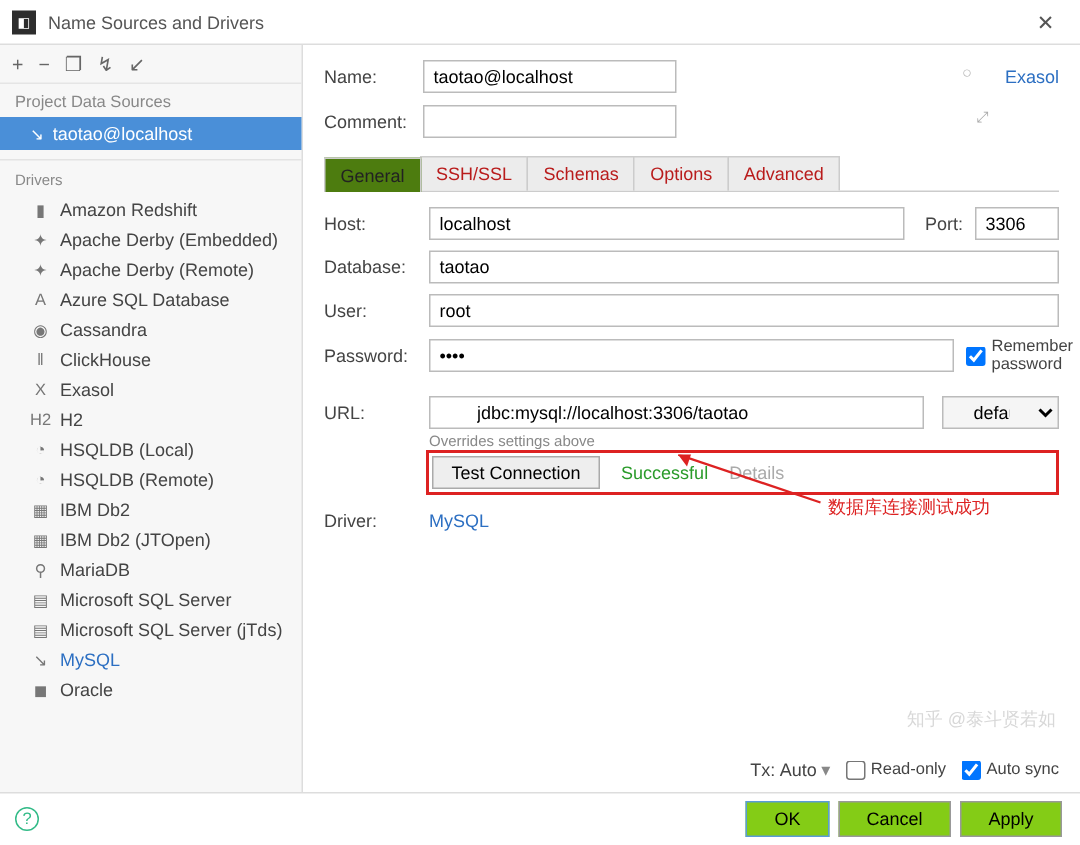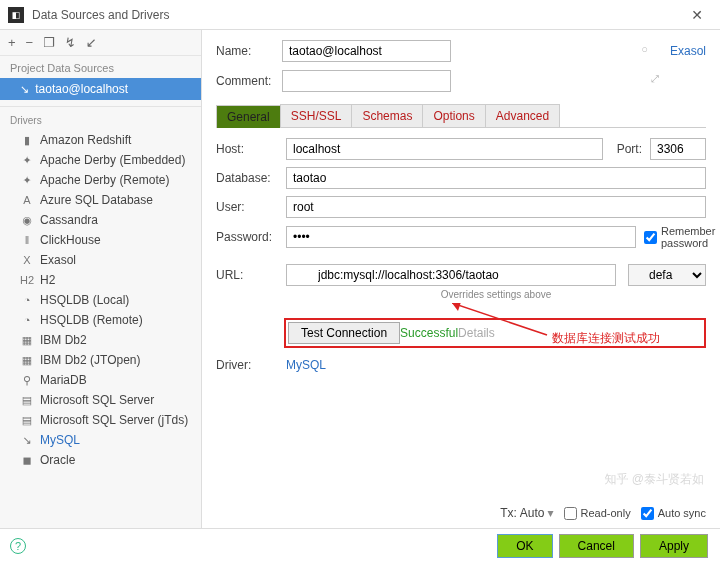--- a/index.html
+++ b/index.html
@@ -33,22 +33,22 @@
 .tab.active { background: #4d7c0f; position: relative; top: 1px; color: #222; }
 .frow { display: flex; align-items: center; margin-bottom: 7px; gap: 8px; }
 .frow label { width: 62px; color: #444; }
 .frow .input { flex: 1; }
 .frow .port-lbl { width: auto; margin-left: 6px; }
 .frow .port-in { width: 56px; flex: none; }
 .chk { display: flex; align-items: center; gap: 4px; font-size: 11px; color: #444; }
 .chk input { margin: 0; }
 .url-row .input { flex: 1; padding-left: 31px; }
 .url-row .sel { width: 78px; height: 22px; border: 1px solid #bbb; background: #f5f5f5; padding: 2px 16px; font-size: 12px; margin-left: 4px; }
-.override { font-size: 10px; color: #888; margin-left: 70px; margin-top: -4px; margin-bottom: 18px; text-align: center; }
-.testbox { border: 2px solid #d22; display: inline-flex; align-items: center; margin-left: 68px; padding: 2px; }
+.override { font-size: 10px; color: #888; margin-left: 70px; margin-top: -4px; margin-bottom: 0; }
+.testbox { border: 2px solid #d22; display: inline-flex; align-items: center; margin-left: 68px; padding: 2px; gap: 14px; }
 .testbtn { border: 1px solid #aaa; background: #eee; padding: 3px 12px; font-size: 12px; cursor: pointer; }
 .succ { color: #2a9b2a; font-size: 12px; }
 .det { color: #aaa; font-size: 12px; padding-right: 6px; }
 .driver-link { color: #2c6fc2; cursor: pointer; }
 .annot { position: absolute; color: #d22; font-size: 12px; }
 .arrow { position: absolute; }
 .bottom-row { margin-top: auto; display: flex; align-items: center; justify-content: flex-end; gap: 10px; padding-top: 8px; font-size: 12px; color: #444; }
 .bottom-row .tx { display: flex; align-items: center; gap: 3px; }
 .footer { height: 35px; border-top: 1px solid #ddd; display: flex; align-items: center; justify-content: flex-end; padding: 0 12px; gap: 6px; position: relative; }
 .footer .help { position: absolute; left: 10px; width: 16px; height: 16px; border-radius: 50%; border: 1px solid #3b8; color: #3b8; text-align: center; font-size: 11px; line-height: 14px; cursor: pointer; }
@@ -57,21 +57,21 @@
 .watermark { position: absolute; right: 16px; bottom: 40px; color: #d8d8d8; font-size: 12px; pointer-events: none; }
 .expand-ic { position: absolute; right: 6px; top: 3px; color: #aaa; font-size: 10px; }
 .clear-ic { position: absolute; right: 6px; top: 3px; color: #bbb; font-size: 11px; }
 .name-wrap { position: relative; flex: 1; }
 </style>
 </head>
 <body>
 
 <div class="titlebar">
   <span class="icon">◧</span>
-  <span class="title">Data Sources and Drivers</span>
+  <span class="title">Name Sources and Drivers</span>
   <span class="close">✕</span>
 </div>
 
 <div class="main">
   <div class="sidebar">
     <div class="toolbar">
       <span>+</span>
       <span>−</span>
       <span>❐</span>
       <span>↯</span>

